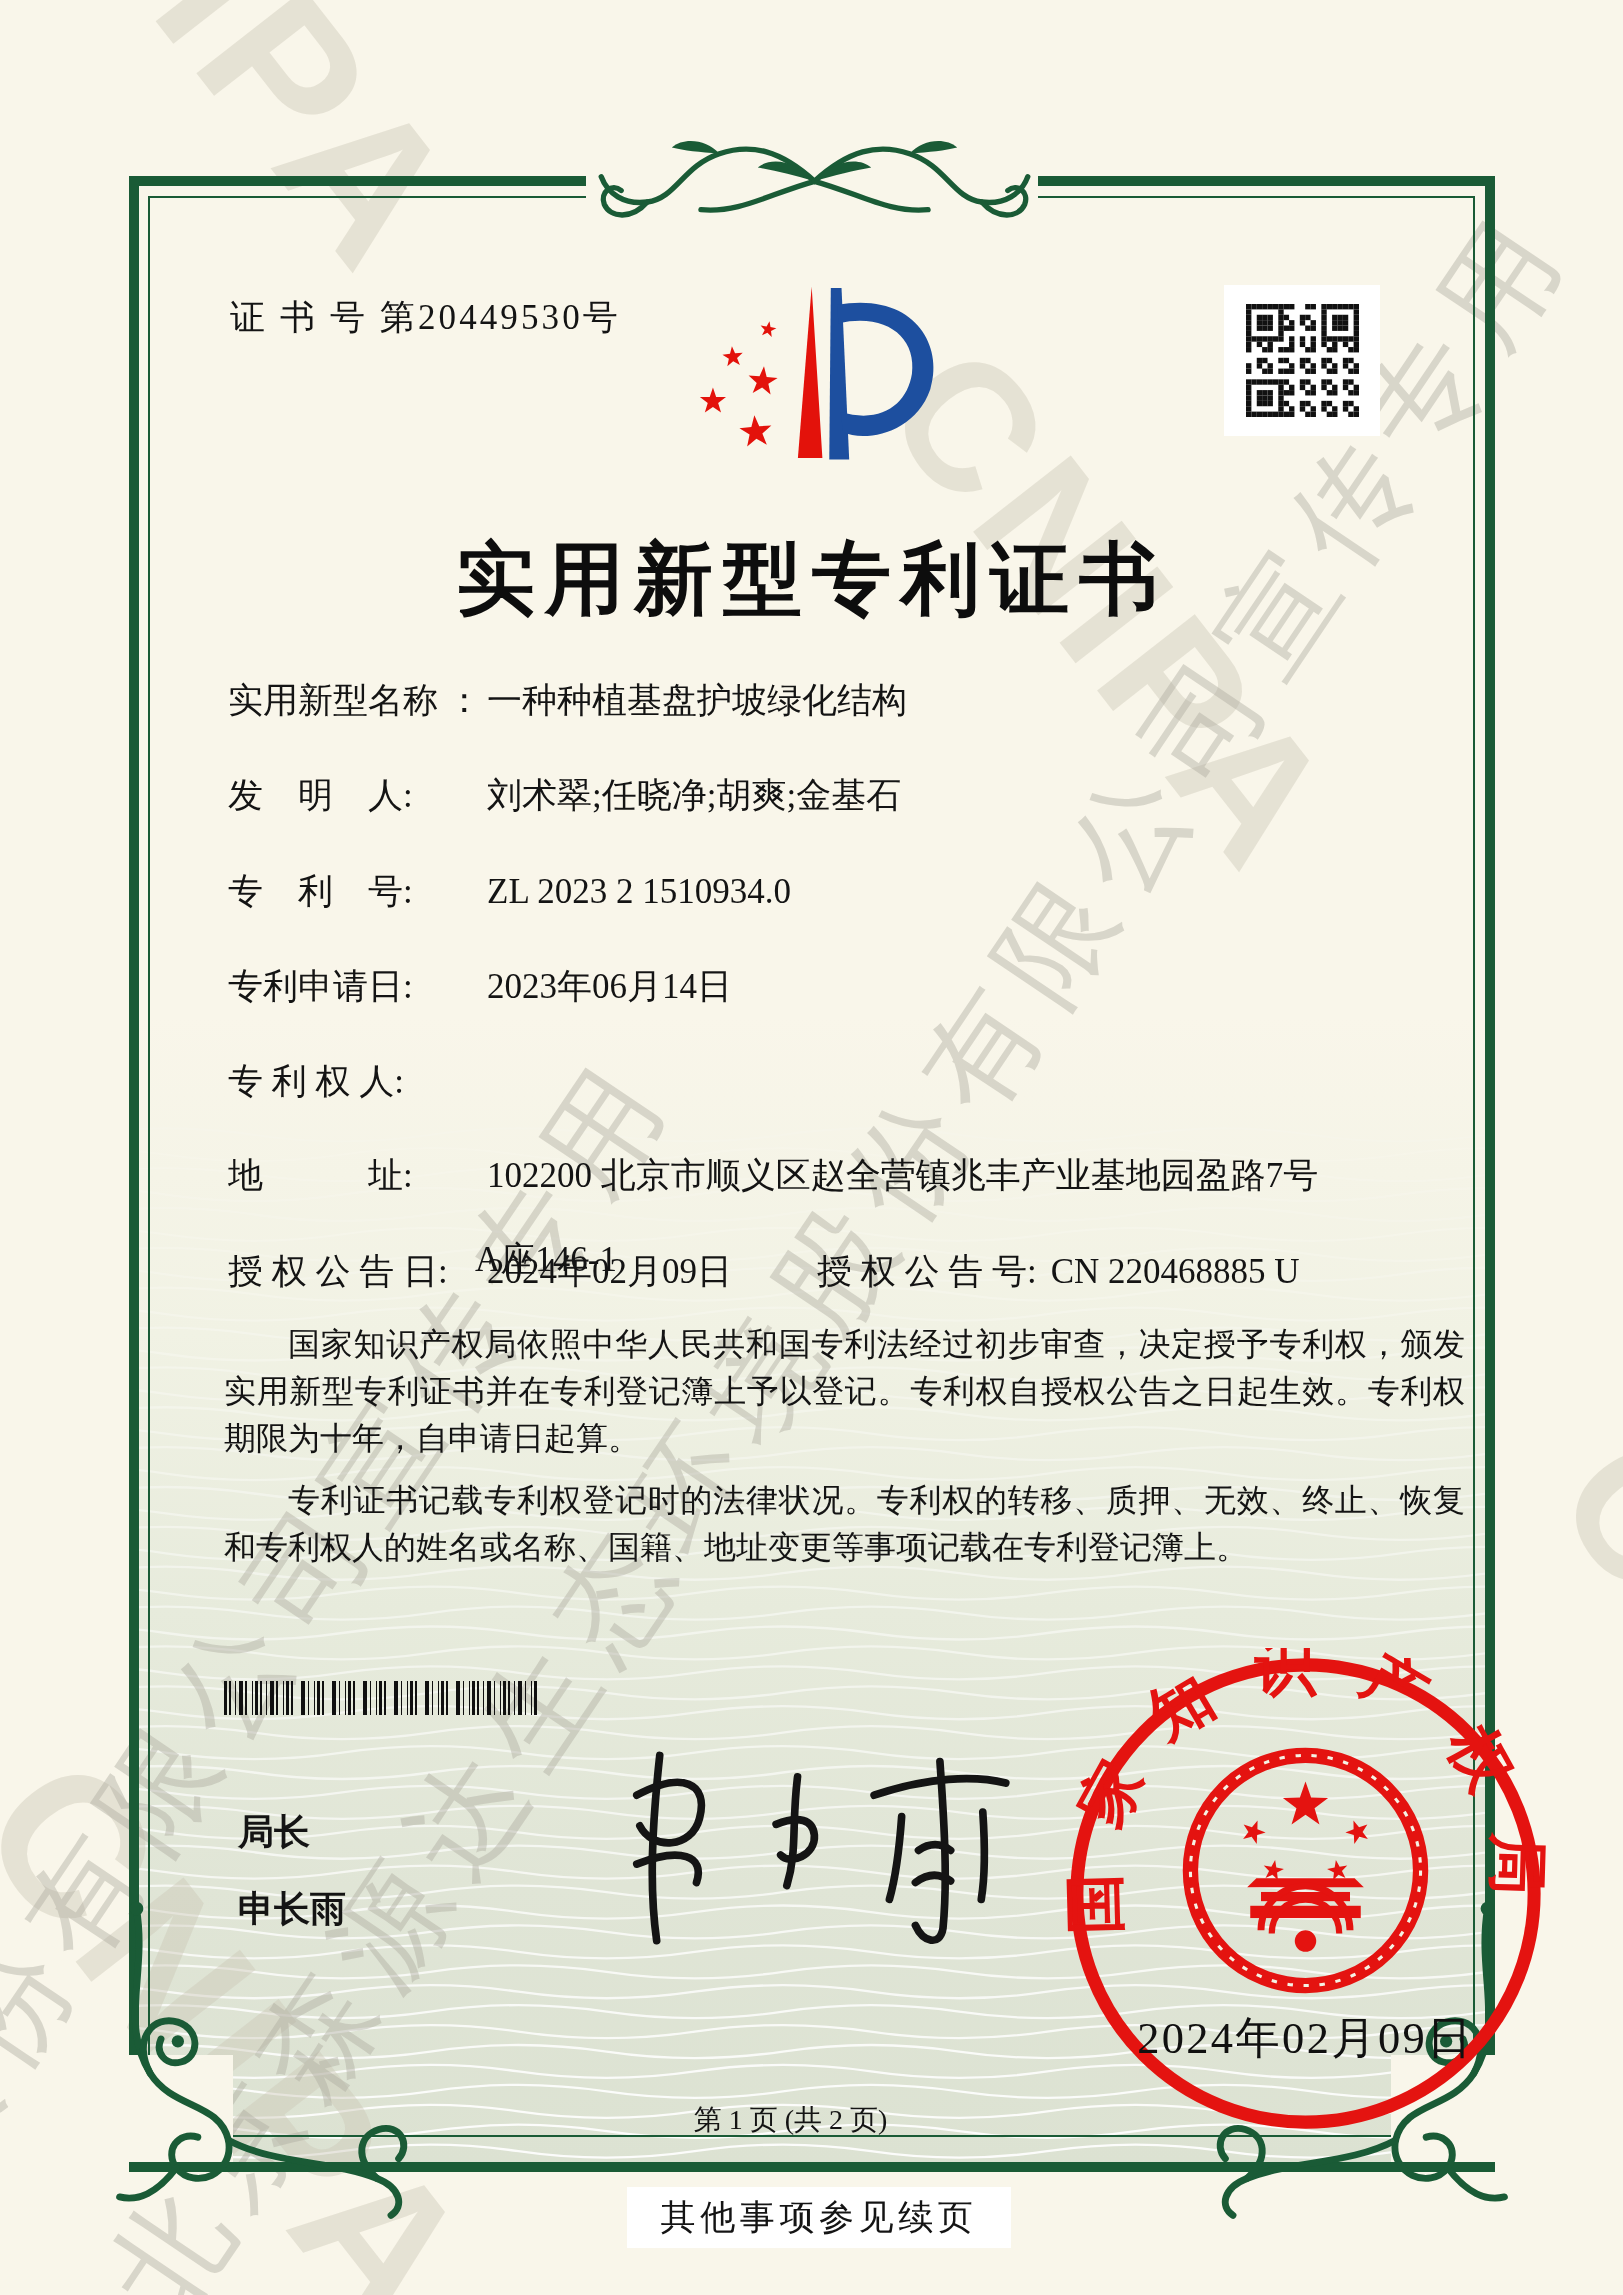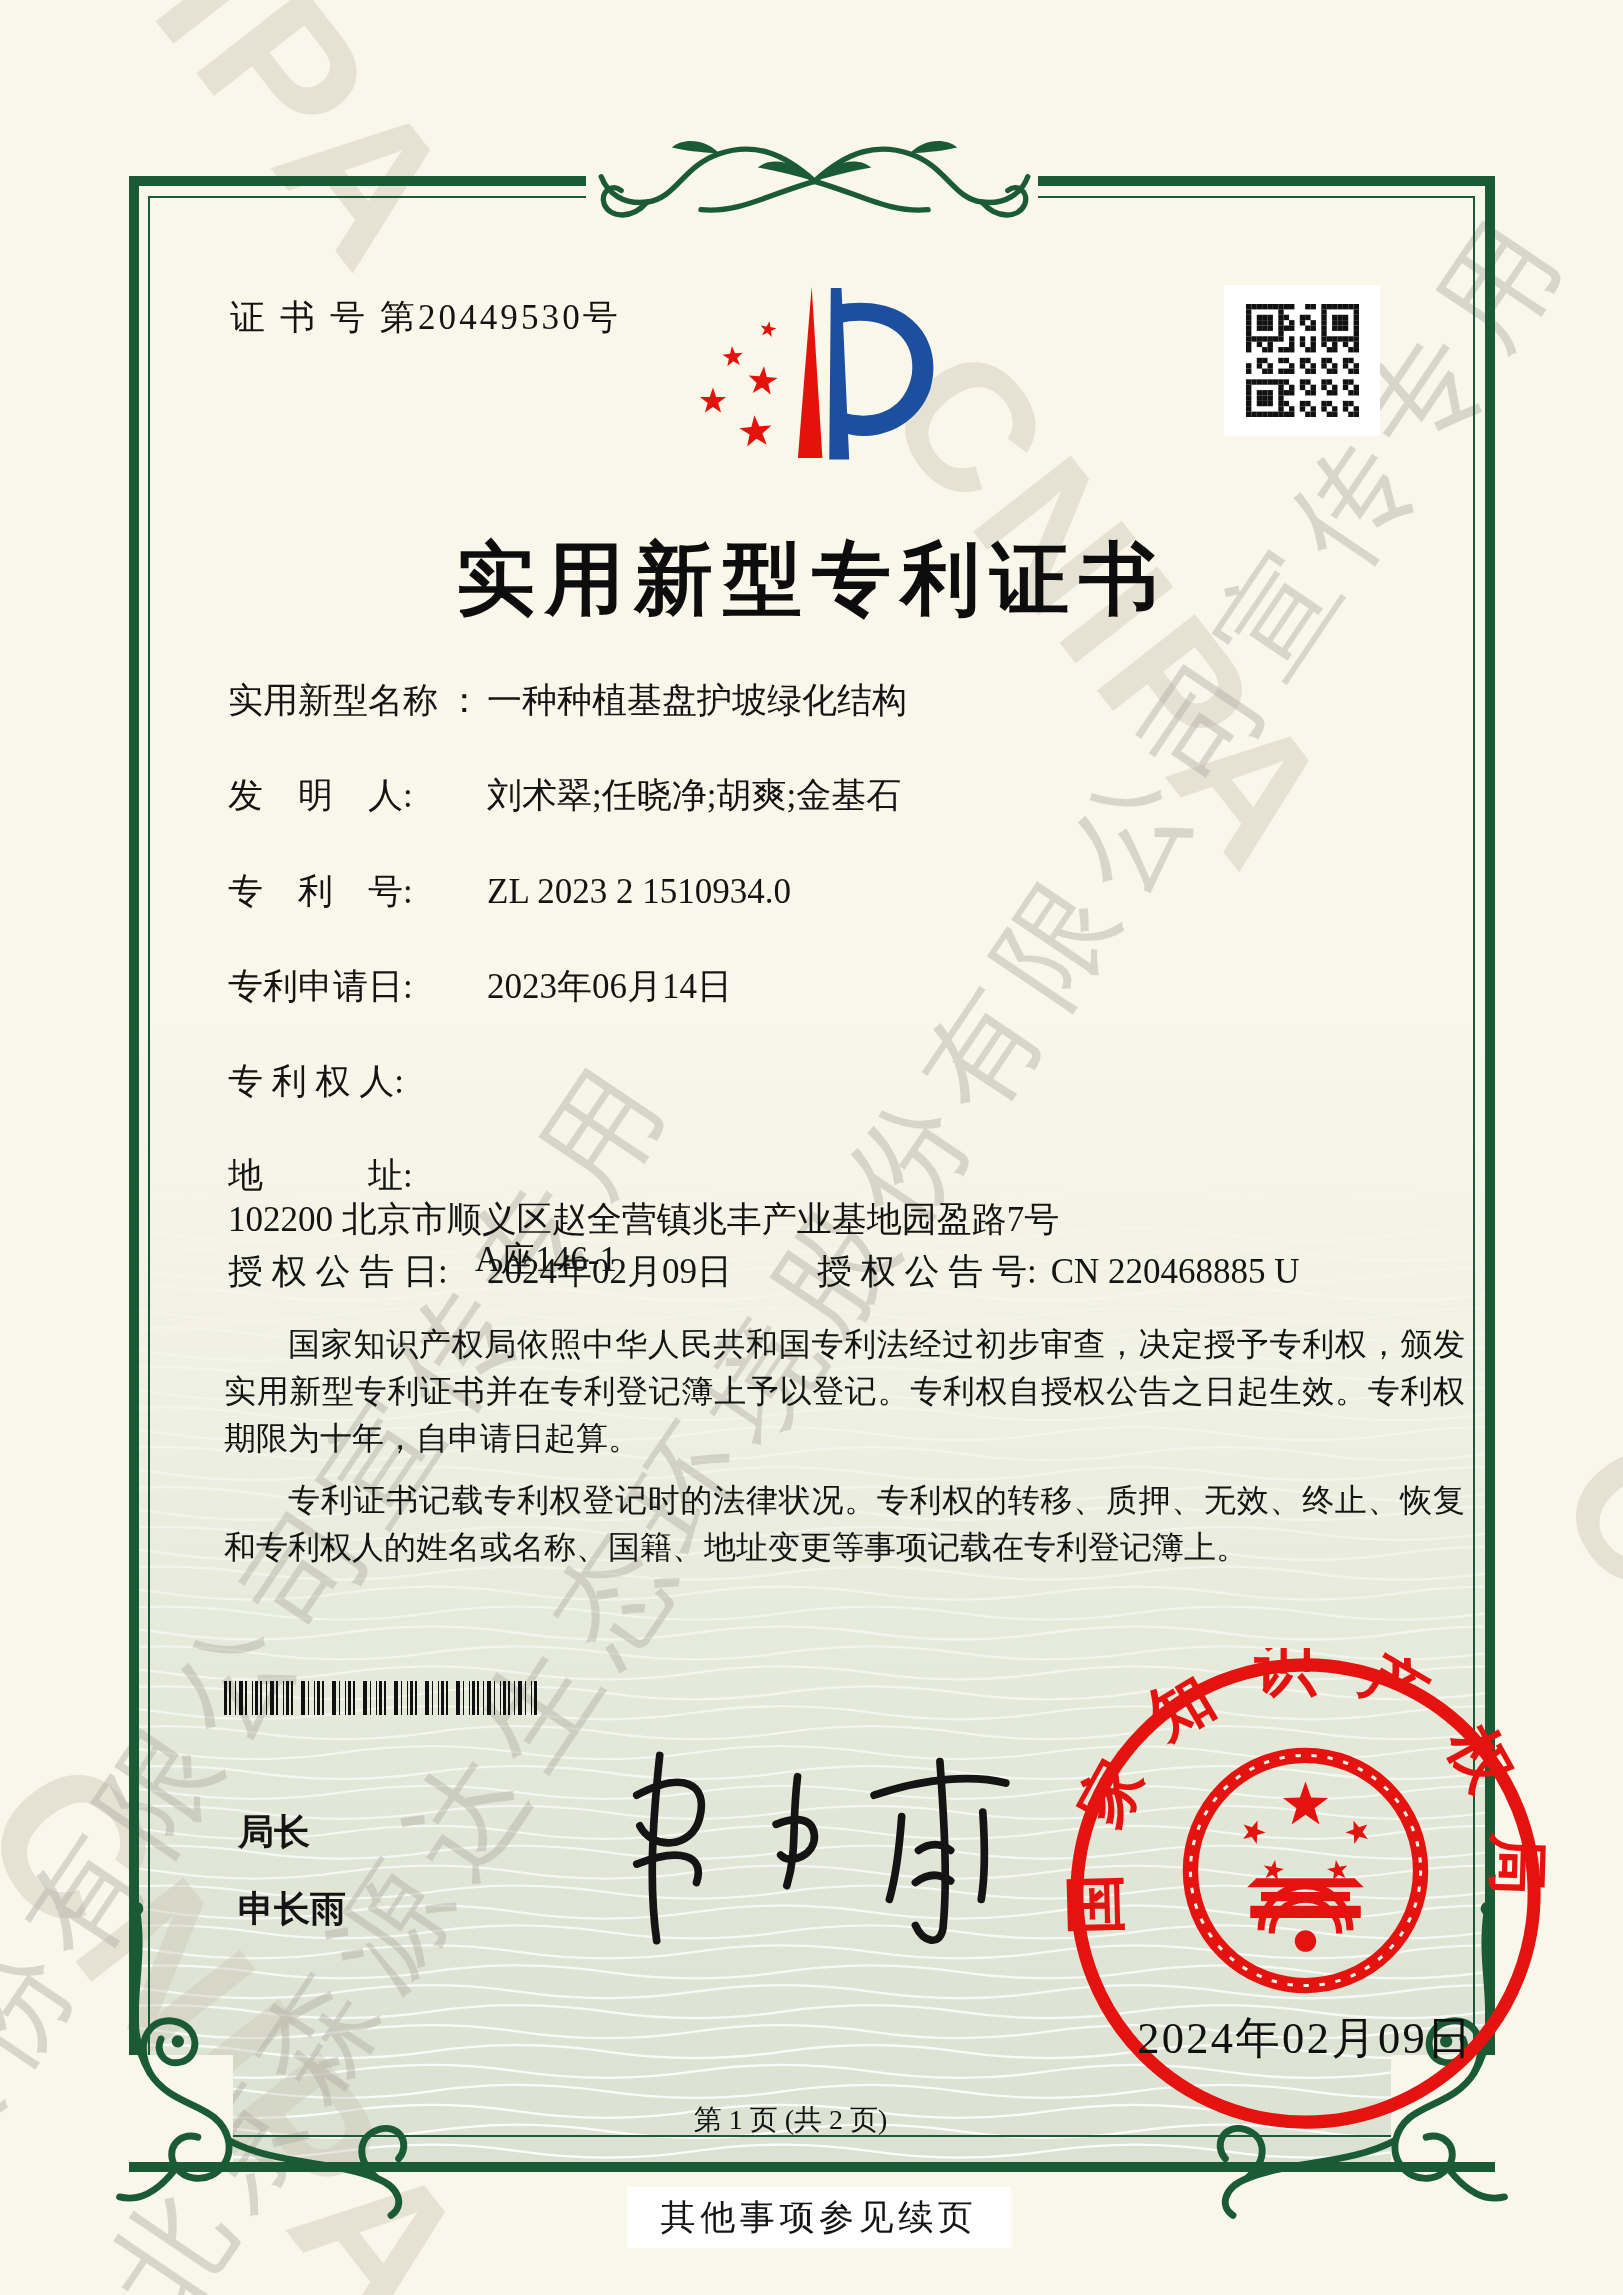--- a/index.html
+++ b/index.html
@@ -416,21 +416,21 @@
       <span class="lab">专　利　号: </span>
       <span class="val">ZL 2023 2 1510934.0</span>
     </div>
     <div class="row" style="top:965px;">
       <span class="lab">专利申请日: </span>
       <span class="val">2023年06月14日</span>
     </div>
     <div class="row" style="top:1060px;">
       <span class="lab">专 利 权 人: </span>
     </div>
-    <div class="row" style="top:1154px;flex-direction:column;">
+    <div class="row" style="top:1154px;">
       <span class="lab">地　　　址: </span>
       <span class="val">102200 北京市顺义区赵全营镇兆丰产业基地园盈路7号</span>
     </div>
     <div class="addr2" style="top:1236px;">A座146-1</div>
     <div class="row" style="top:1250px;">
       <span class="lab">授 权 公 告 日: </span>
       <span class="val1">2024年02月09日</span>
       <span class="lab" style="min-width:0;margin-right:14px;">授 权 公 告 号: </span>
       <span class="val">CN 220468885 U</span>
     </div>

